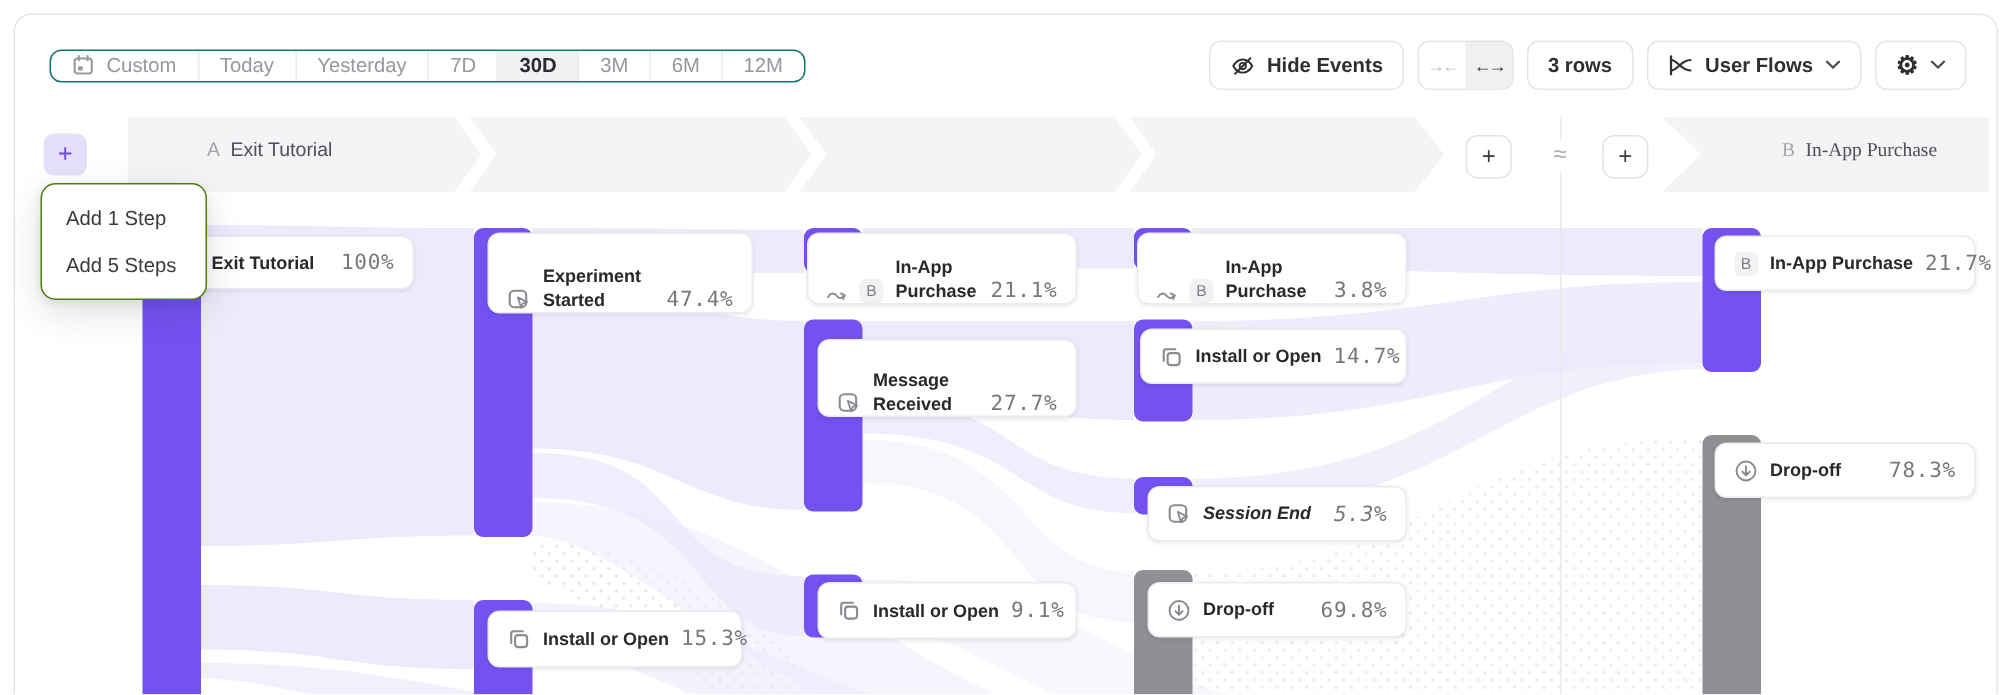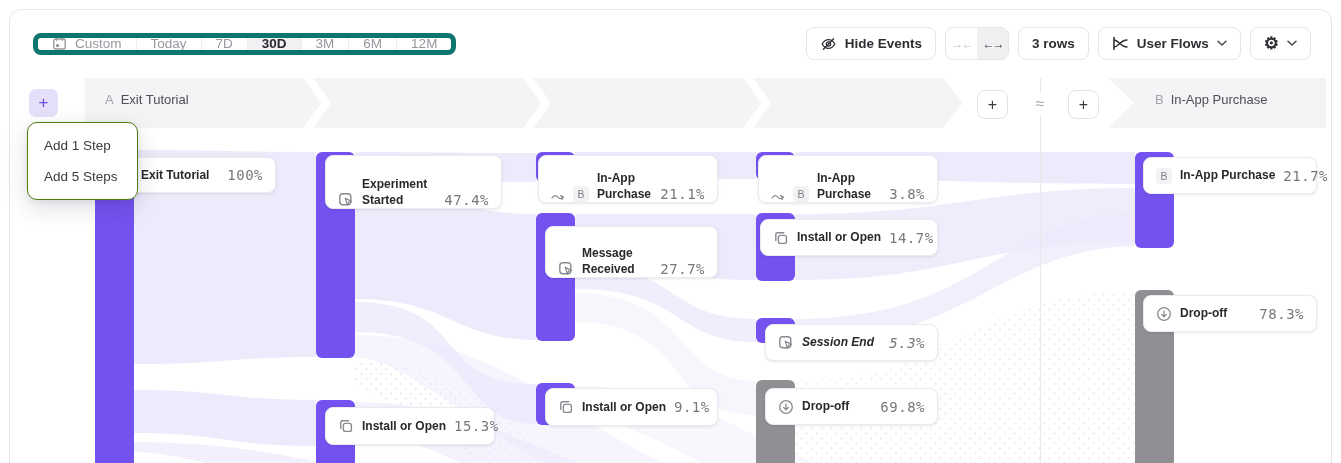--- a/index.html
+++ b/index.html
@@ -3,36 +3,36 @@
 <meta charset="utf-8">
 <style>
   * { margin:0; padding:0; box-sizing:border-box; }
   html,body { background:#fff; font-family:"Liberation Sans", sans-serif; }
   .stage { position:relative; width:1341px; height:463px; overflow:hidden; background:#fff; }
   .frame { position:absolute; left:9px; top:9px; width:1323px; height:470px;
            border:1px solid #E5E6E9; border-radius:12px 12px 0 0; background:#fff; }
 
   
   .toolbar { position:absolute; left:33px; top:27px; right:30px; height:33px; display:flex; align-items:center; z-index:20; }
-  .dategroup { display:flex; height:22px; border:5px solid #0f766e; border-radius:8px; background:#fff; overflow:hidden; }
+  .dategroup { display:flex; height:22px; border:1px solid #0f766e; border-radius:8px; background:#fff; overflow:hidden; }
   .dcell { display:flex; align-items:center; gap:8px; padding:0 14px; font-size:13.5px; color:#97979E;
            border-right:1px solid #ECECEF; cursor:pointer; white-space:nowrap; }
   .dcell:last-child { border-right:none; }
   .dcell.sel { background:#F1F1F3; color:#29292E; font-weight:700; }
   .tb-right { margin-left:auto; display:flex; align-items:center; gap:9px; }
   .btn { height:33px; display:flex; align-items:center; gap:8px; padding:0 13px; background:#fff;
          border:1px solid #E5E5E8; border-radius:8px; font-size:13.5px; font-weight:600; color:#2E2E33; cursor:pointer; white-space:nowrap; }
   .seg { display:flex; height:33px; border:1px solid #E5E5E8; border-radius:8px; overflow:hidden; }
   .segcell { width:31px; display:flex; align-items:center; justify-content:center; font-size:12px;
              letter-spacing:-2px; color:#C3C3C9; cursor:pointer; }
   .segcell.on { background:#F0F0F2; color:#36363B; }
   .gearchar { font-size:17px; line-height:1; color:#2E2E33; }
 
   
-  .band-label { position:absolute; top:92px; font-size:13px; color:#4E4E54; font-weight:500; z-index:6; }
+  .band-label { position:absolute; top:92px; font-size:13px; color:#4E4E54; font-weight:500; z-index:6;margin-left:33px; }
   .band-letter { color:#A3A3A9; margin-right:7px; font-weight:400; }
   .band-b { position:absolute; left:1108px; top:78px; width:218px; height:50px; background:#F4F4F6;
             clip-path:polygon(0 0, 100% 0, 100% 100%, 0 100%, 26px 50%); z-index:5; }
   .plusbtn { position:absolute; width:31px; height:29px; background:#fff; border:1px solid #E3E3E7; border-radius:8px;
              display:flex; align-items:center; justify-content:center; font-size:16px; color:#3A3A3F; z-index:7; cursor:pointer; }
   .approx { position:absolute; left:1028px; top:93px; width:24px; height:22px; background:#fff; z-index:7;
             display:flex; align-items:center; justify-content:center; font-size:16px; color:#A8A8AE; }
   .vdivider { position:absolute; left:1040px; top:78px; width:1px; height:385px; background:#E9E9EC; z-index:4; }
 
   
@@ -74,20 +74,23 @@
           <rect x="1.8" y="3" width="11.4" height="10" rx="2" fill="none" stroke="#9A9AA0" stroke-width="1.4"></rect>
           <path d="M4.6,1.4 V4.2 M10.4,1.4 V4.2" stroke="#9A9AA0" stroke-width="1.4" stroke-linecap="round"></path>
           <rect x="4" y="8.2" width="3.2" height="2.8" rx="0.6" fill="#9A9AA0"></rect>
         </svg>
         <span>Custom</span>
       </div>
       <div class="dcell">
           <span>Today</span>
         </div>
       <div class="dcell">
+          <span>Yesterday</span>
+        </div>
+      <div class="dcell">
           <span>7D</span>
         </div>
       <div class="dcell sel">
           <span>30D</span>
         </div>
       <div class="dcell">
           <span>3M</span>
         </div>
       <div class="dcell">
           <span>6M</span>
@@ -152,21 +155,21 @@
       <span>+</span>
     </div>
   <div class="approx">
       <span>≈</span>
     </div>
   <div class="plusbtn" style="left:1068px;top:90px;">
       <span>+</span>
     </div>
 
   <div class="band-b"></div>
-  <div class="band-label" style="left:1155px;">
+  <div class="band-label" style="left:1155px;font-family:Liberation Serif, serif;">
     <span class="band-letter">B</span><span>In-App Purchase</span>
   </div>
 
   <svg class="sankey" viewBox="0 0 1341 463">
     <defs>
       <pattern id="pdots" width="7" height="7" patternUnits="userSpaceOnUse" patternTransform="rotate(45)">
         <circle cx="2" cy="2" r="1.1" fill="#DFDBF2"></circle>
       </pattern>
       <pattern id="gdots" width="7" height="7" patternUnits="userSpaceOnUse" patternTransform="rotate(45)">
         <circle cx="2" cy="2" r="1.1" fill="#E6E6EA"></circle>

